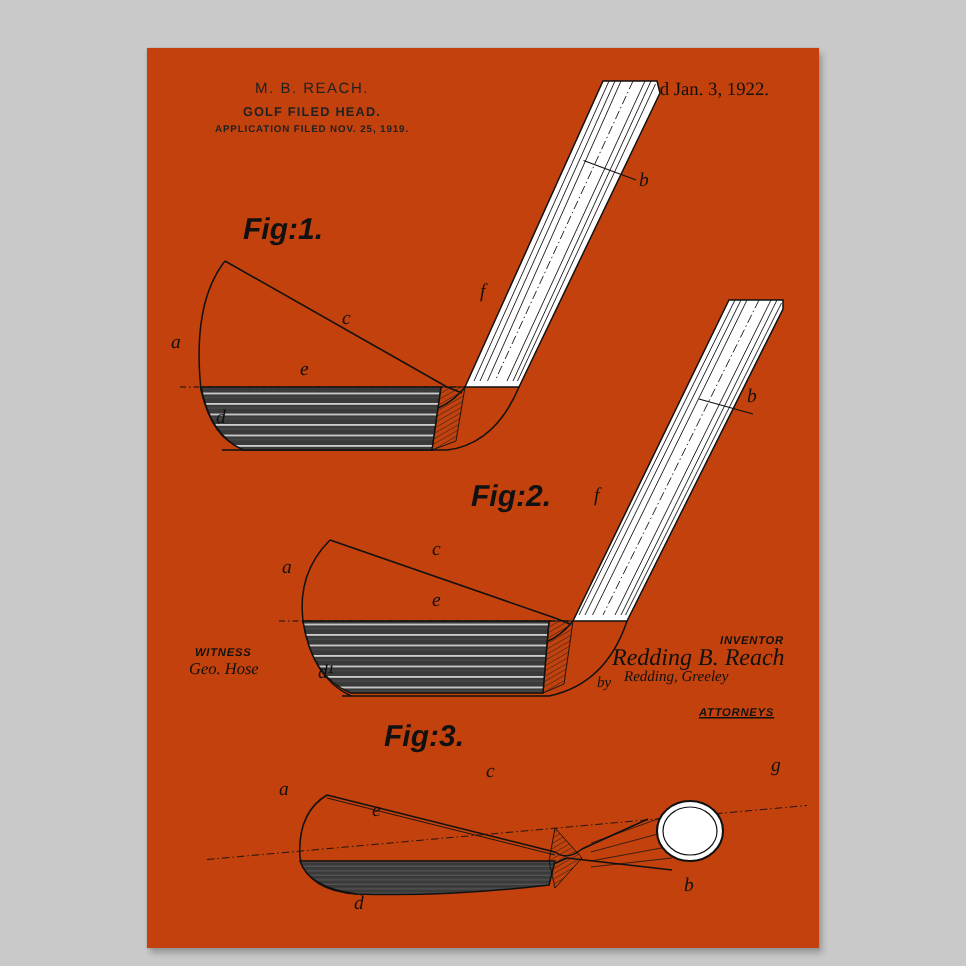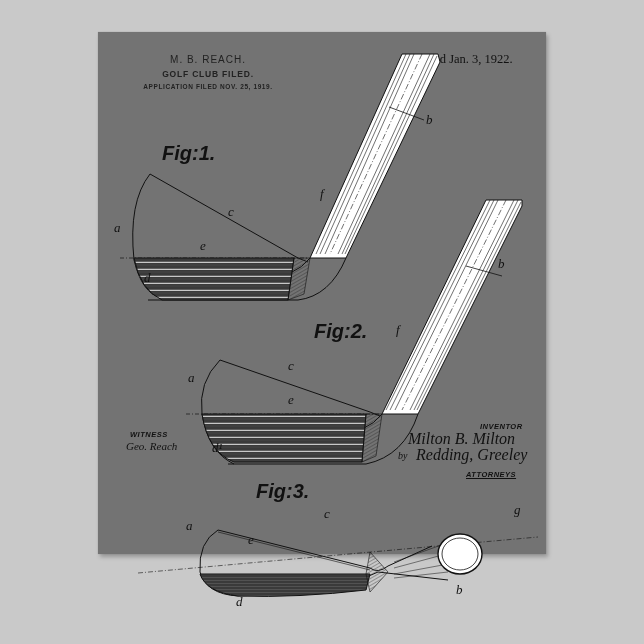--- a/index.html
+++ b/index.html
@@ -3,22 +3,22 @@
 <meta charset="utf-8">
 <style>
   html, body { margin:0; padding:0; }
   body {
     width:644px; height:644px; overflow:hidden;
     background:#c9c9c9;
     position:relative;
     font-family:"Liberation Serif", serif;
   }
   .poster {
-    position:absolute; left:98px; top:32px; width:448px; height:522px;
-    background:#737373;
+    position:absolute; left:98px; top:32px; width:448px; height:600px;
+    background:#c2410c;
     box-shadow: 2px 3px 4px rgba(0,0,0,0.25), 0 0 1px rgba(0,0,0,0.2);
   }
   .hdr-left {
     position:absolute; left:0; top:22px; width:220px; text-align:center;
     font-family:"Liberation Sans", sans-serif; color:#222;
   }
   .hdr-name { font-size:10px; letter-spacing:1px; }
   .hdr-title { font-size:8.5px; letter-spacing:0.8px; margin-top:4px; font-weight:bold; }
   .hdr-app { font-size:6.5px; letter-spacing:0.6px; margin-top:4px; font-weight:bold; }
   .hdr-right {
@@ -43,21 +43,21 @@
   }
   svg.drawing { position:absolute; left:0; top:0; }
 </style>
 </head>
 <body>
 
 <div class="poster">
 
   <div class="hdr-left">
     <div class="hdr-name">M. B. REACH.</div>
-    <div class="hdr-title">GOLF CLUB FILED.</div>
+    <div class="hdr-title">GOLF FILED HEAD.</div>
     <div class="hdr-app">APPLICATION FILED NOV. 25, 1919.</div>
   </div>
   <div class="hdr-right">Patented Jan. 3, 1922.</div>
 
   <svg class="drawing" width="448" height="578" viewBox="0 0 448 578">
     <defs>
       <pattern id="grooves" width="6" height="7" patternUnits="userSpaceOnUse">
         <rect width="6" height="7" fill="#3a3a3a"></rect>
         <line x1="0" y1="6.3" x2="6" y2="6.3" stroke="#fff" stroke-width="0.9"></line>
         <line x1="0" y1="2" x2="6" y2="2" stroke="#555" stroke-width="0.5"></line>
@@ -156,20 +156,20 @@
   <div class="ref" style="left:298px; top:290px;">f</div>
 
   <div class="ref" style="left:88px; top:486px;">a</div>
   <div class="ref" style="left:358px; top:550px;">b</div>
   <div class="ref" style="left:226px; top:474px;">c</div>
   <div class="ref" style="left:138px; top:562px;">d</div>
   <div class="ref" style="left:150px; top:500px;">e</div>
   <div class="ref" style="left:416px; top:470px;">g</div>
 
   <div class="small-caps" style="left:32px; top:398px;">WITNESS</div>
-  <div class="sig" style="left:28px; top:408px; font-size:11px;">Geo. Reach</div>
+  <div class="sig" style="left:28px; top:408px; font-size:11px;">Geo. Hose</div>
 
   <div class="small-caps" style="left:382px; top:390px;">INVENTOR</div>
-  <div class="sig" style="left:310px; top:398px; font-size:16px;">Milton B. Milton</div>
+  <div class="sig" style="left:310px; top:398px; font-size:16px;">Redding B. Reach</div>
   <div class="sig" style="left:300px; top:418px; font-size:10px;">by</div>
-  <div class="sig" style="left:318px; top:414px; font-size:16px;">Redding, Greeley</div>
+  <div class="sig" style="left:318px; top:414px; font-size:10px;">Redding, Greeley</div>
   <div class="small-caps" style="left:368px; top:438px;text-decoration:underline;">ATTORNEYS</div>
 </div>
 
 </body></html>

